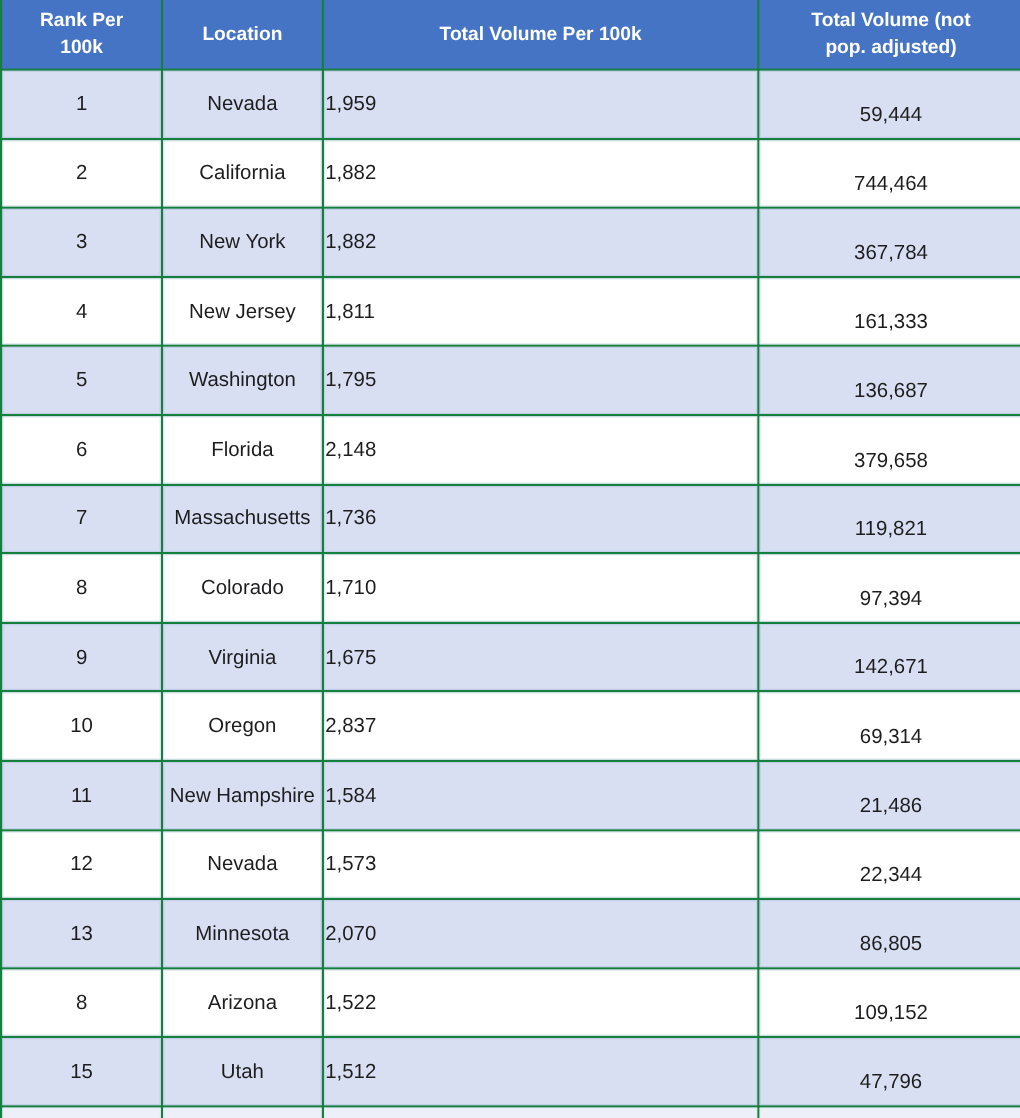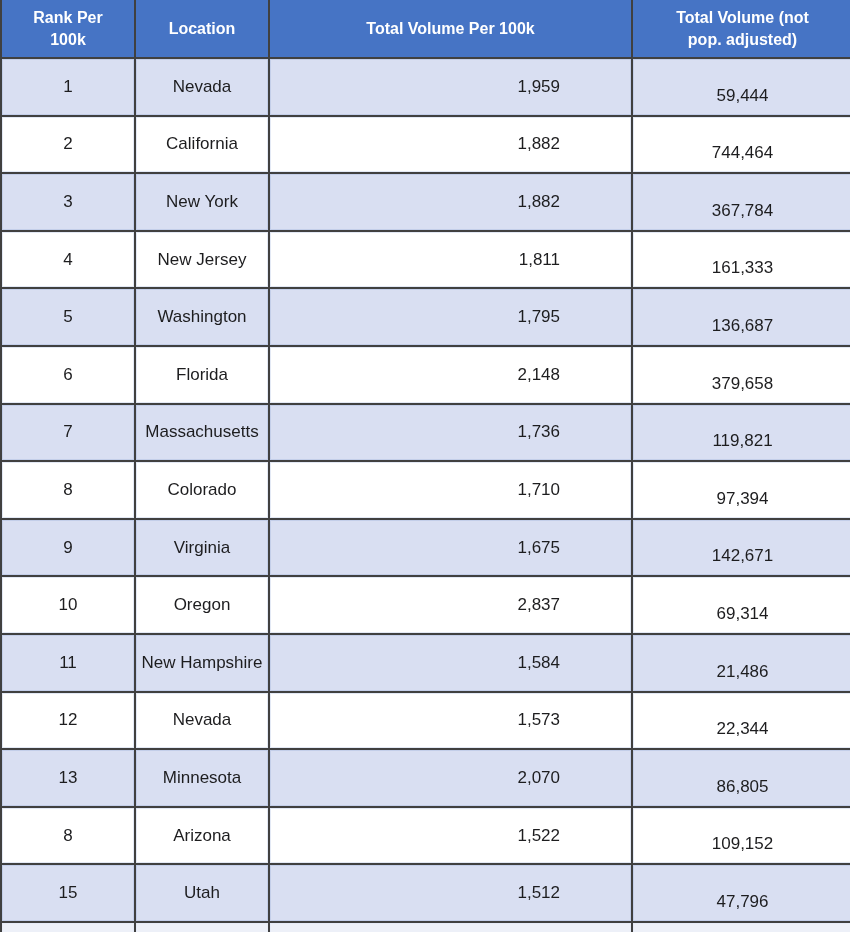--- a/index.html
+++ b/index.html
@@ -4,21 +4,21 @@
 <style>
   * { box-sizing: border-box; margin: 0; padding: 0; }
   html, body { background: #ffffff; }
   body { font-family: "Liberation Sans", sans-serif; }
 
   .viewport {
     position: relative;
     width: 850px;
     height: 932px;
     overflow: hidden;
-    background: #404040;
+    background: #15803d;
   }
 
   table.rank-table {
     border-collapse: separate;
     border-spacing: 2px;
     table-layout: fixed;
     width: 854px;
     margin-top: -2px;
   }
 
@@ -46,21 +46,21 @@
     height: 55.6px;
     text-align: center;
     vertical-align: middle;
     border: 1px solid transparent;
   }
 
   tr.alt td   { background: #d9dff2; border-color: #c3cee9; }
   tr.plain td { background: #ffffff; border-color: #e3e9f5; }
 
   td.col-volume_per_100k {
-    text-align: right;
+    text-align: left;
     padding-right: 70px;
   }
 
   td.col-total_volume {
     vertical-align: bottom;
     padding-bottom: 8px;
   }
 
   tr.partial td {
     background: #edf0f8;

